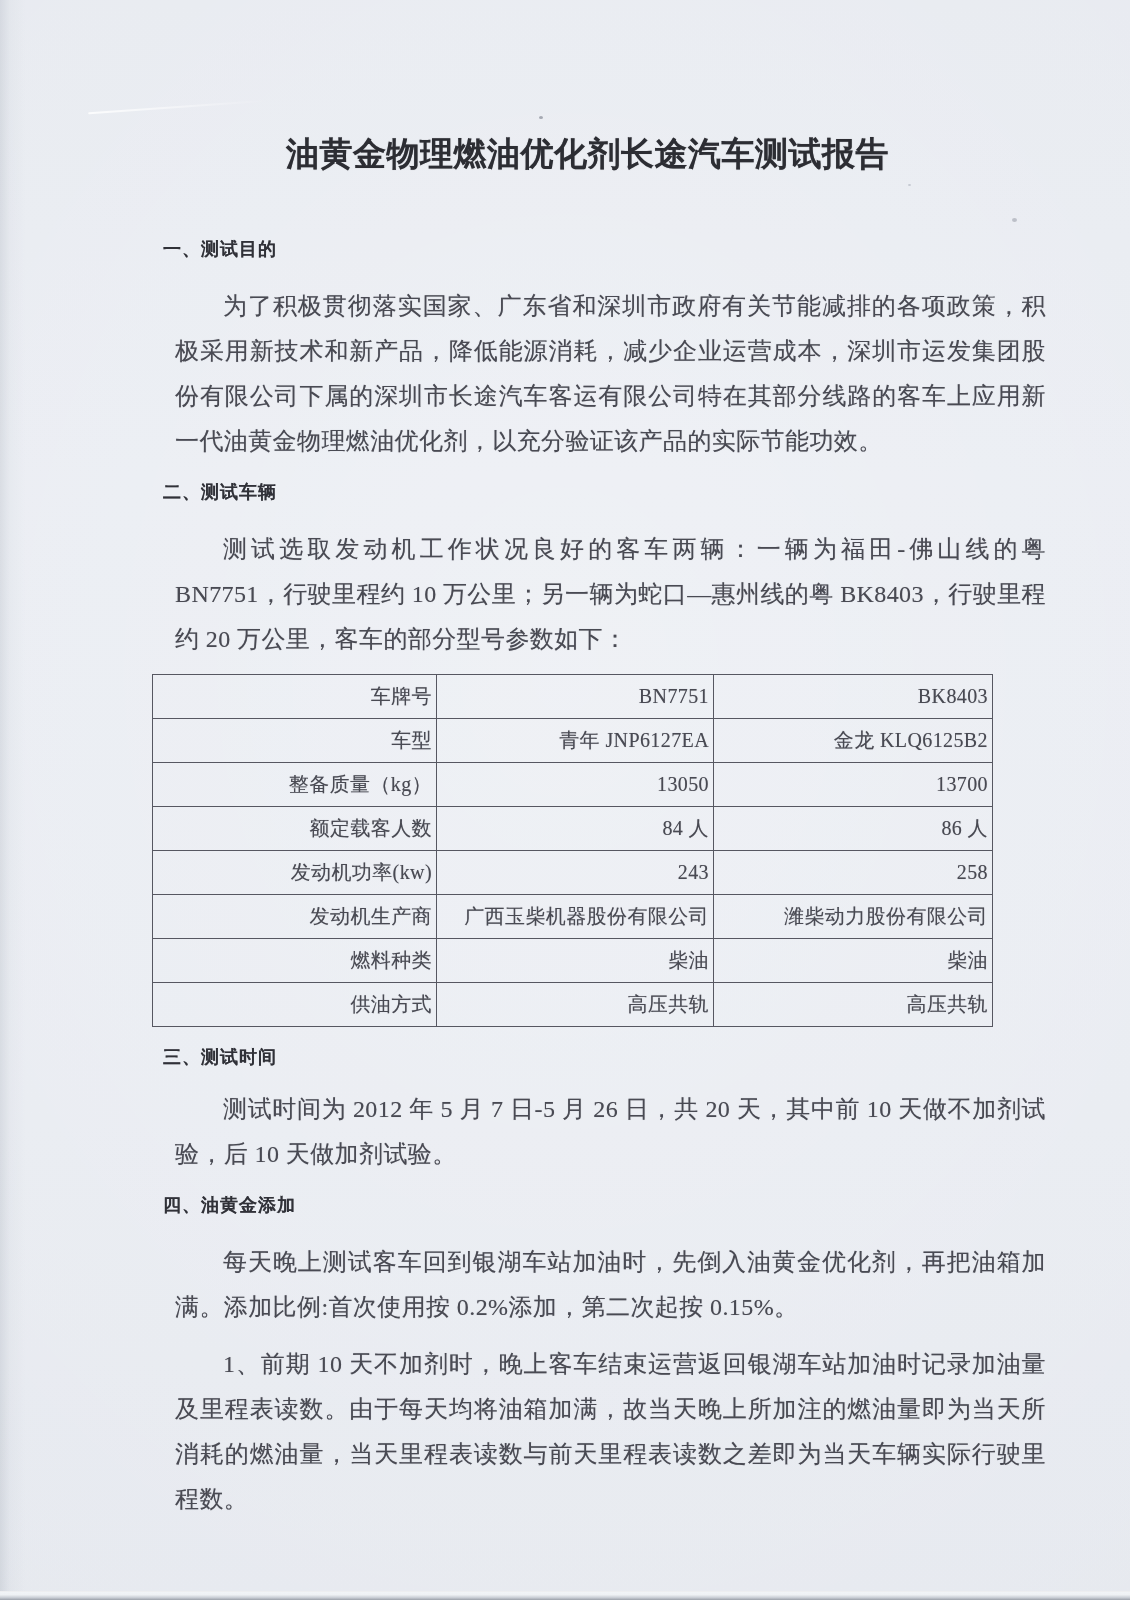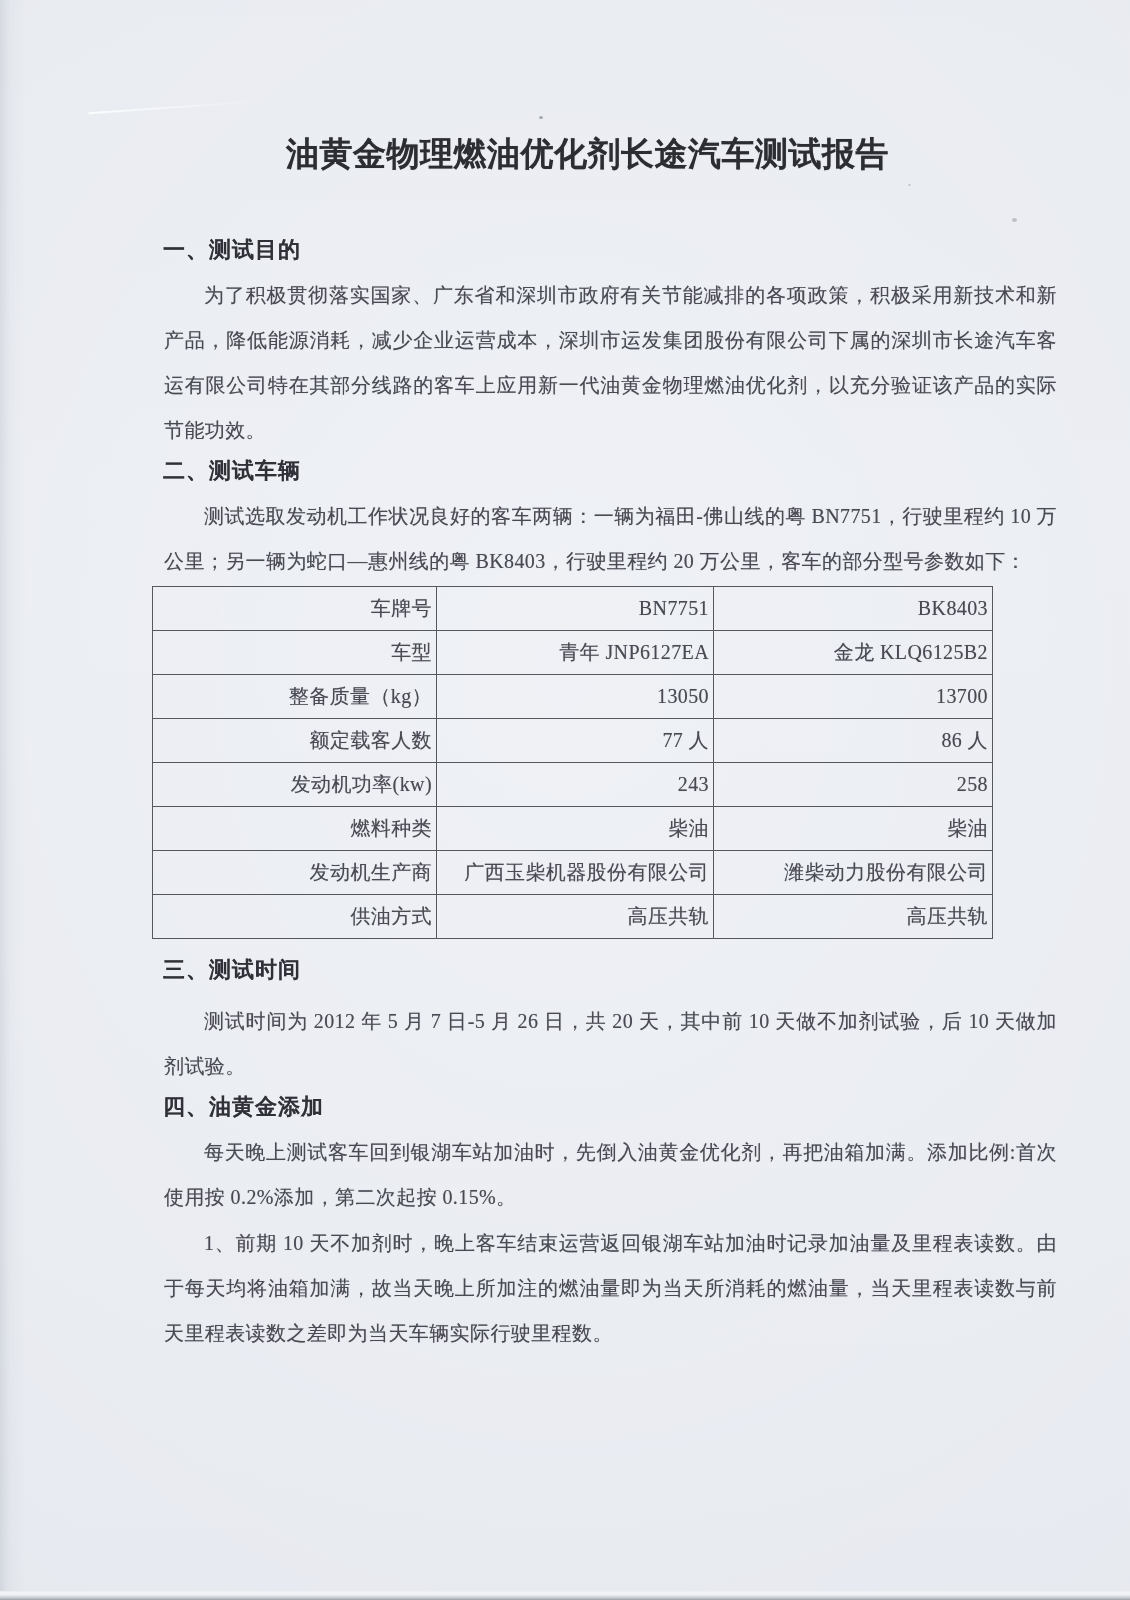--- a/index.html
+++ b/index.html
@@ -30,42 +30,42 @@
     line-height: 40px;
     font-weight: bold;
     color: #2c2d33;
     text-align: center;
     letter-spacing: 0.5px;
     transform: translateX(-23px);
     text-shadow: 0 0 0.7px rgba(44,45,51,0.55);
     margin: 0;
   }
   .sec-heading {
-    font-size: 22px;
+    font-size: 18px;
     line-height: 45px;
     font-weight: bold;
     color: #303138;
     letter-spacing: 1px;
     text-shadow: 0 0 0.6px rgba(48,49,56,0.5);
     margin: 0;
   }
   .sec-heading.h1 { margin-top: 53px; }
   .sec-heading.h2 { margin-top: -6px; }
   .sec-heading.h3 { margin-top: 8px; font-family: Liberation Serif, serif; }
   .sec-heading.h4 { margin-top: -6px; }
   .sec-heading.h5 { margin-top: -4px; }
   .sec-body {
-    font-size: 20px;
+    font-size: 24px;
     line-height: 45px;
     text-align: justify;
     text-indent: 2em;
     color: #494a53;
     letter-spacing: 0.4px;
     text-shadow: 0 0 0.7px rgba(73,74,83,0.45);
-    margin: 1px;
+    margin: 12px;
   }
   .body-3 { margin-top: 7px; }
   .vehicle-table {
     border-collapse: collapse;
     table-layout: fixed;
     width: 813px;
     margin: 2px 0 0 -11px;
   }
   .vehicle-table td {
     border: 1.5px solid #565761;
@@ -140,37 +140,37 @@
           <td class="col-bn">青年 JNP6127EA</td>
           <td class="col-bk">金龙 KLQ6125B2</td>
         </tr>
         <tr>
           <td class="col-label">整备质量（kg）</td>
           <td class="col-bn">13050</td>
           <td class="col-bk">13700</td>
         </tr>
         <tr>
           <td class="col-label">额定载客人数</td>
-          <td class="col-bn">77 人</td>
+          <td class="col-bn">84 人</td>
           <td class="col-bk">86 人</td>
         </tr>
         <tr>
           <td class="col-label">发动机功率(kw)</td>
           <td class="col-bn">243</td>
           <td class="col-bk">258</td>
         </tr>
         <tr>
+          <td class="col-label">发动机生产商</td>
+          <td class="col-bn">广西玉柴机器股份有限公司</td>
+          <td class="col-bk">潍柴动力股份有限公司</td>
+        </tr>
+        <tr>
           <td class="col-label">燃料种类</td>
           <td class="col-bn">柴油</td>
           <td class="col-bk">柴油</td>
-        </tr>
-        <tr>
-          <td class="col-label">发动机生产商</td>
-          <td class="col-bn">广西玉柴机器股份有限公司</td>
-          <td class="col-bk">潍柴动力股份有限公司</td>
         </tr>
         <tr>
           <td class="col-label">供油方式</td>
           <td class="col-bn">高压共轨</td>
           <td class="col-bk">高压共轨</td>
         </tr>
       </tbody>
     </table>
 
     <div class="sec-heading h3">三、测试时间</div>

